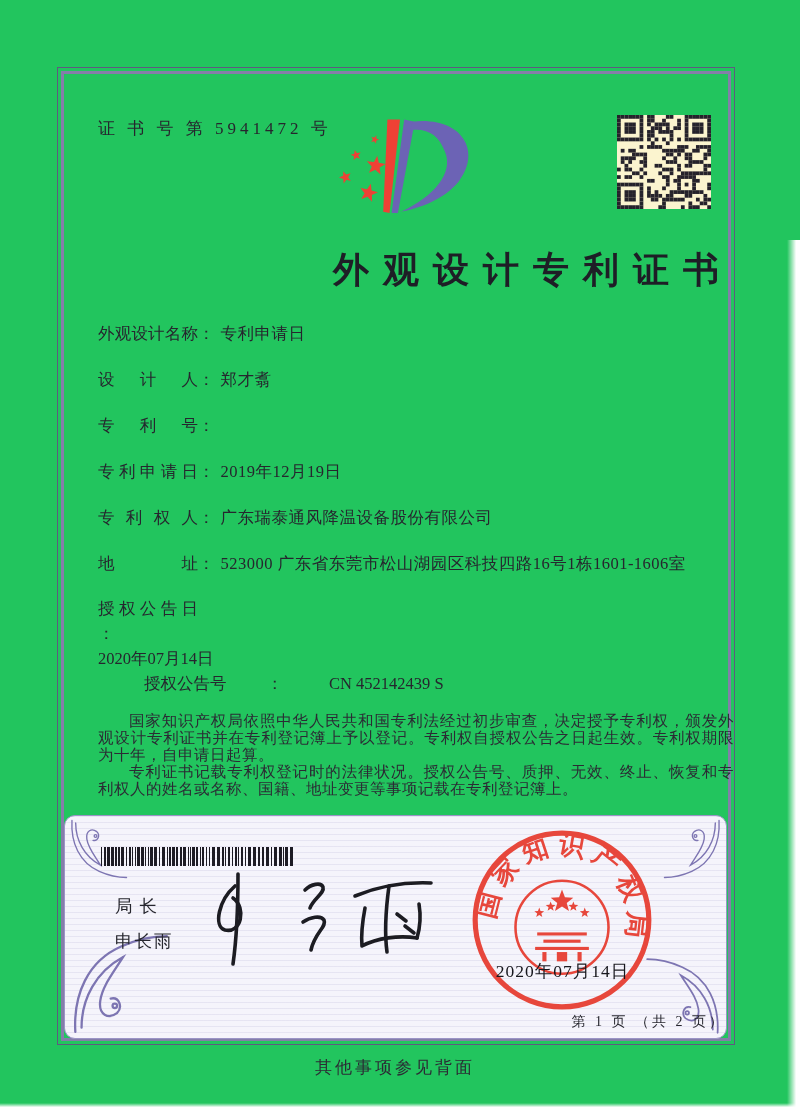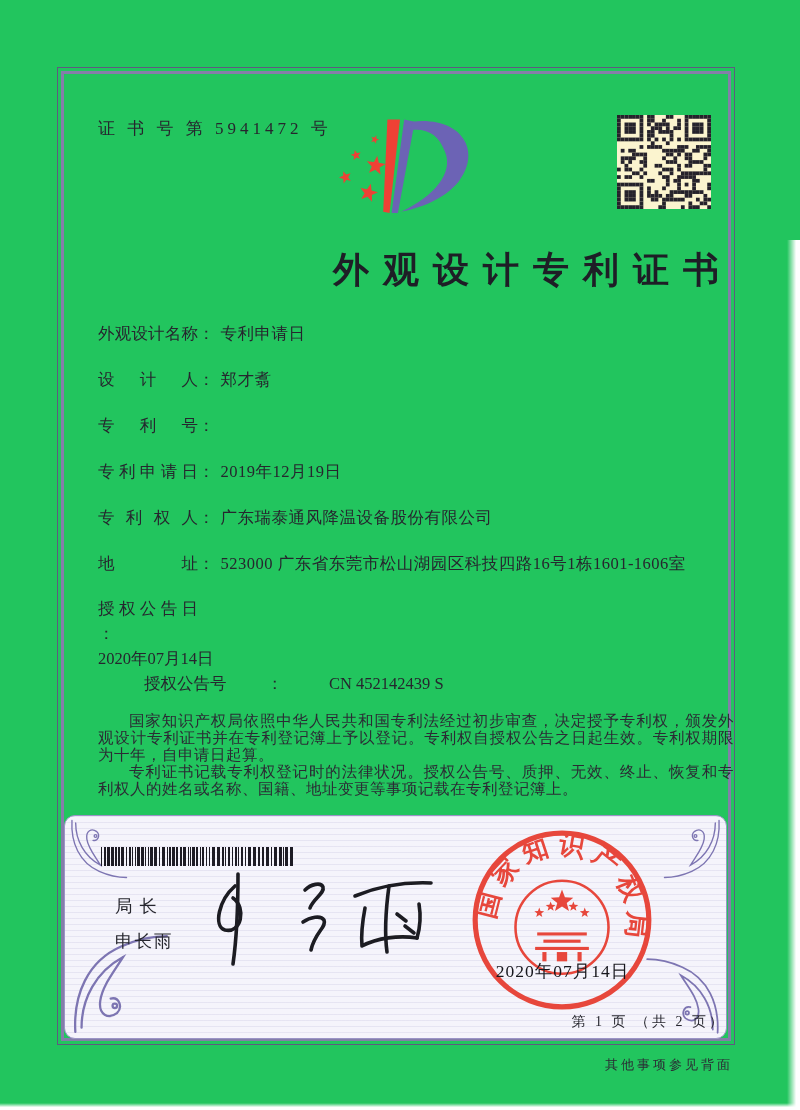--- a/index.html
+++ b/index.html
@@ -44,22 +44,22 @@
   .commissioner-label{position:absolute;left:50px;top:78px;font-size:17.5px;letter-spacing:7px;
       font-family:"Liberation Sans","DejaVu Sans",sans-serif;}
   .commissioner-name{position:absolute;left:50px;top:113px;font-size:17.5px;letter-spacing:2px;
       font-family:"Liberation Sans","DejaVu Sans",sans-serif;}
   .signature{position:absolute;left:128px;top:48px;}
   .seal{position:absolute;left:405px;top:12px;opacity:0.92;}
   .seal-date{position:absolute;left:400px;top:143px;width:195px;text-align:center;
       font-size:17.5px;letter-spacing:1px;color:#17171d;}
   .page-info{position:absolute;left:0;right:0;bottom:7px;text-align:right;
       font-size:14px;letter-spacing:3px;}
-  .footer-note{position:absolute;left:57px;width:676px;top:1056px;text-align:right;
-      font-size:13px;letter-spacing:3px;color:#2b2b34;}
+  .footer-note{position:absolute;left:57px;width:676px;top:1056px;text-align:center;
+      font-size:17px;letter-spacing:3px;color:#2b2b34;}
 </style>
 </head>
 <body>
 
 <svg width="0" height="0" style="position:absolute">
   <defs>
     <path id="st" d="M0,-10 L2.47,-3.4 L9.51,-3.09 L3.99,1.3 L5.88,8.09 L0,4.2 L-5.88,8.09 L-3.99,1.3 L-9.51,-3.09 L-2.47,-3.4 Z"></path>
     <g id="flourish">
       <path d="M8,96 C6,60 20,28 52,14 C70,6 86,4 96,4"></path>
       <path d="M14,92 C14,64 28,38 54,24 C44,40 34,52 32,66 C30,80 40,84 48,78 C54,72 50,62 42,64"></path>

